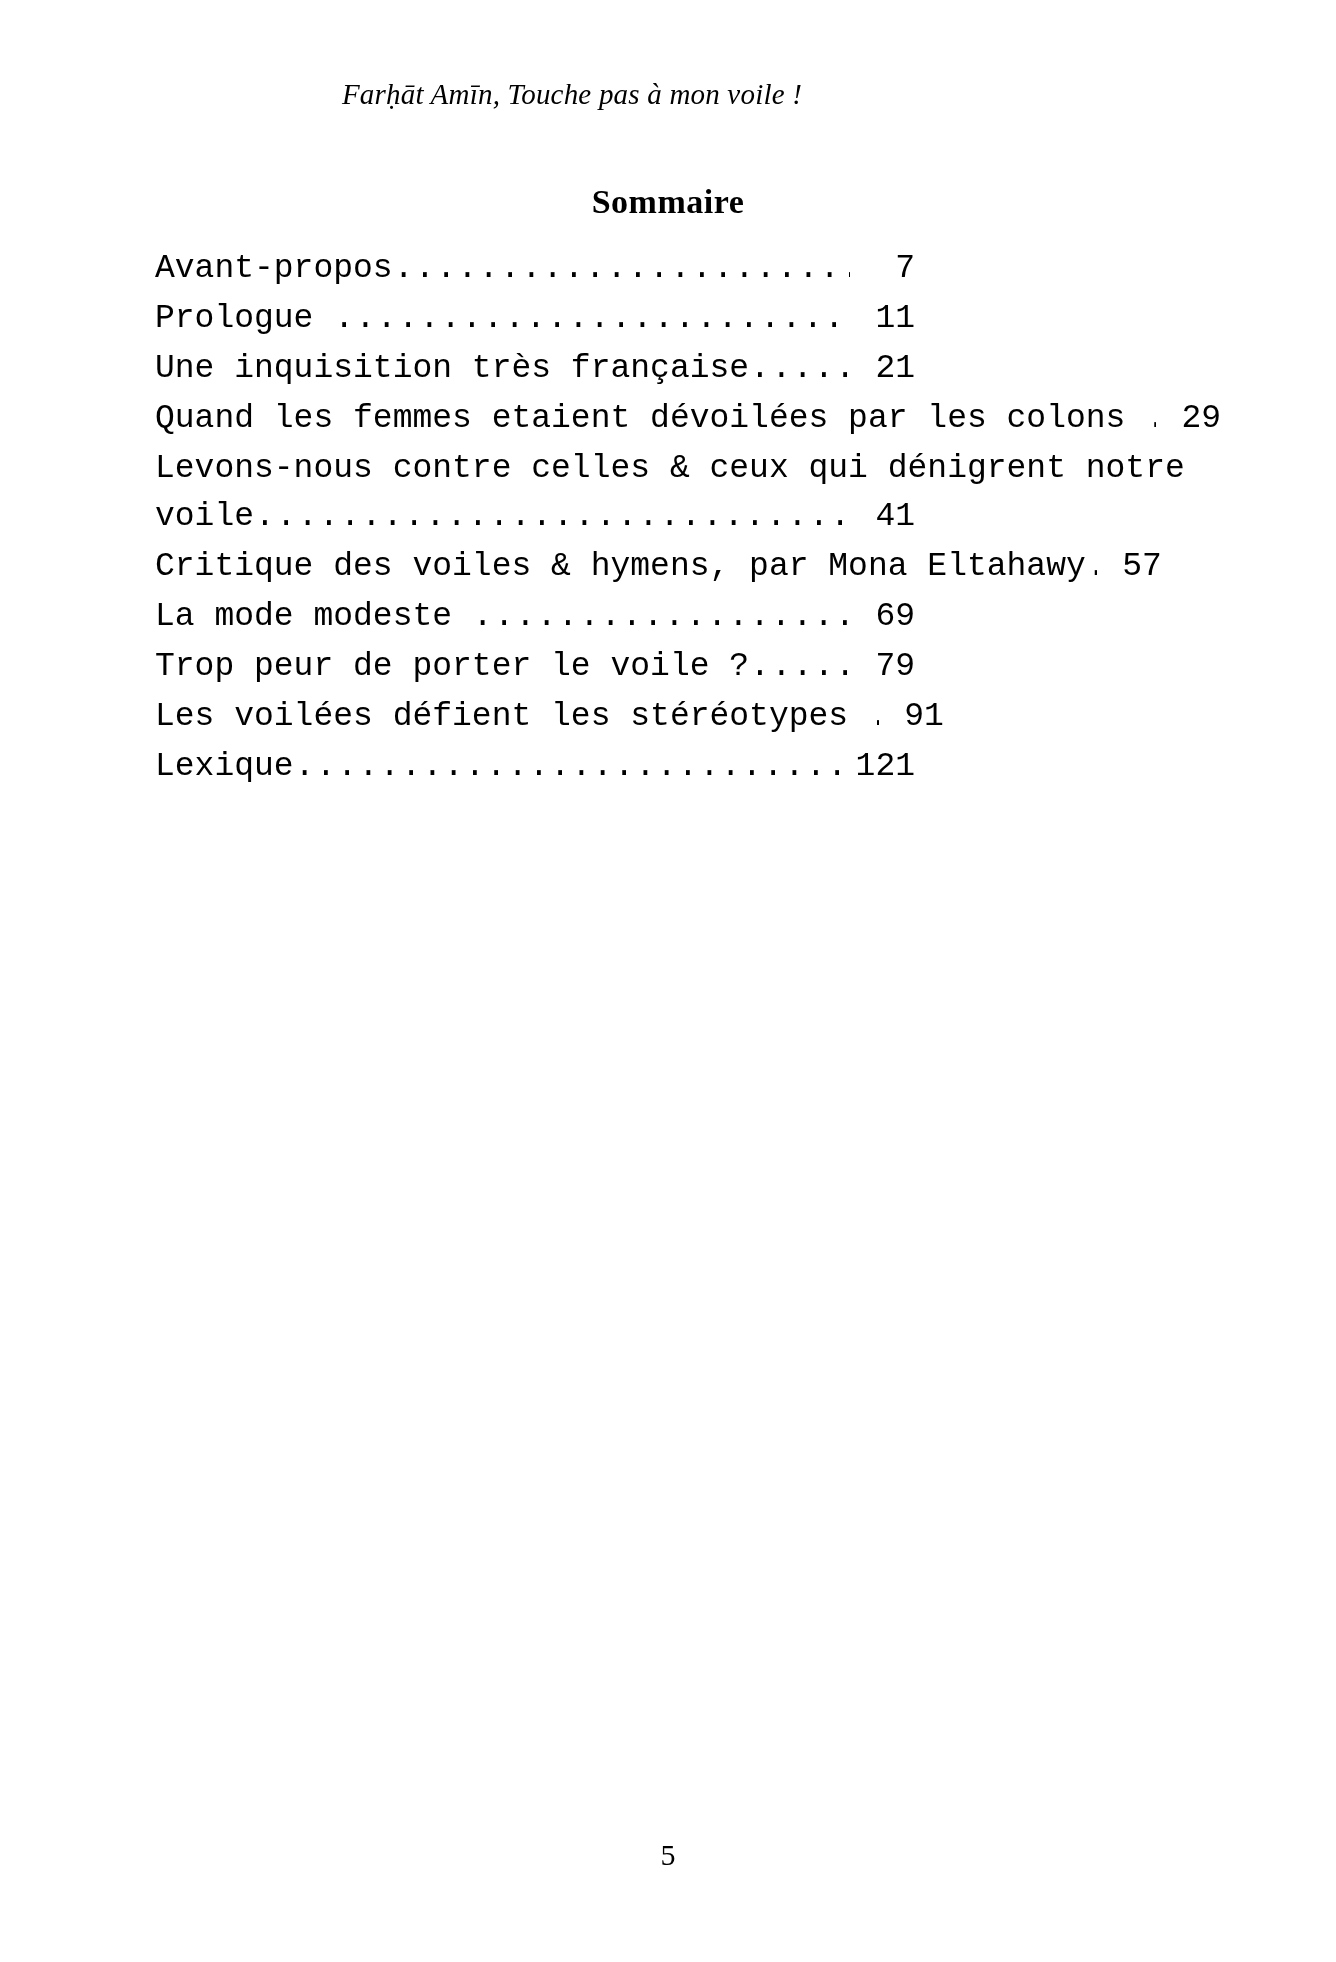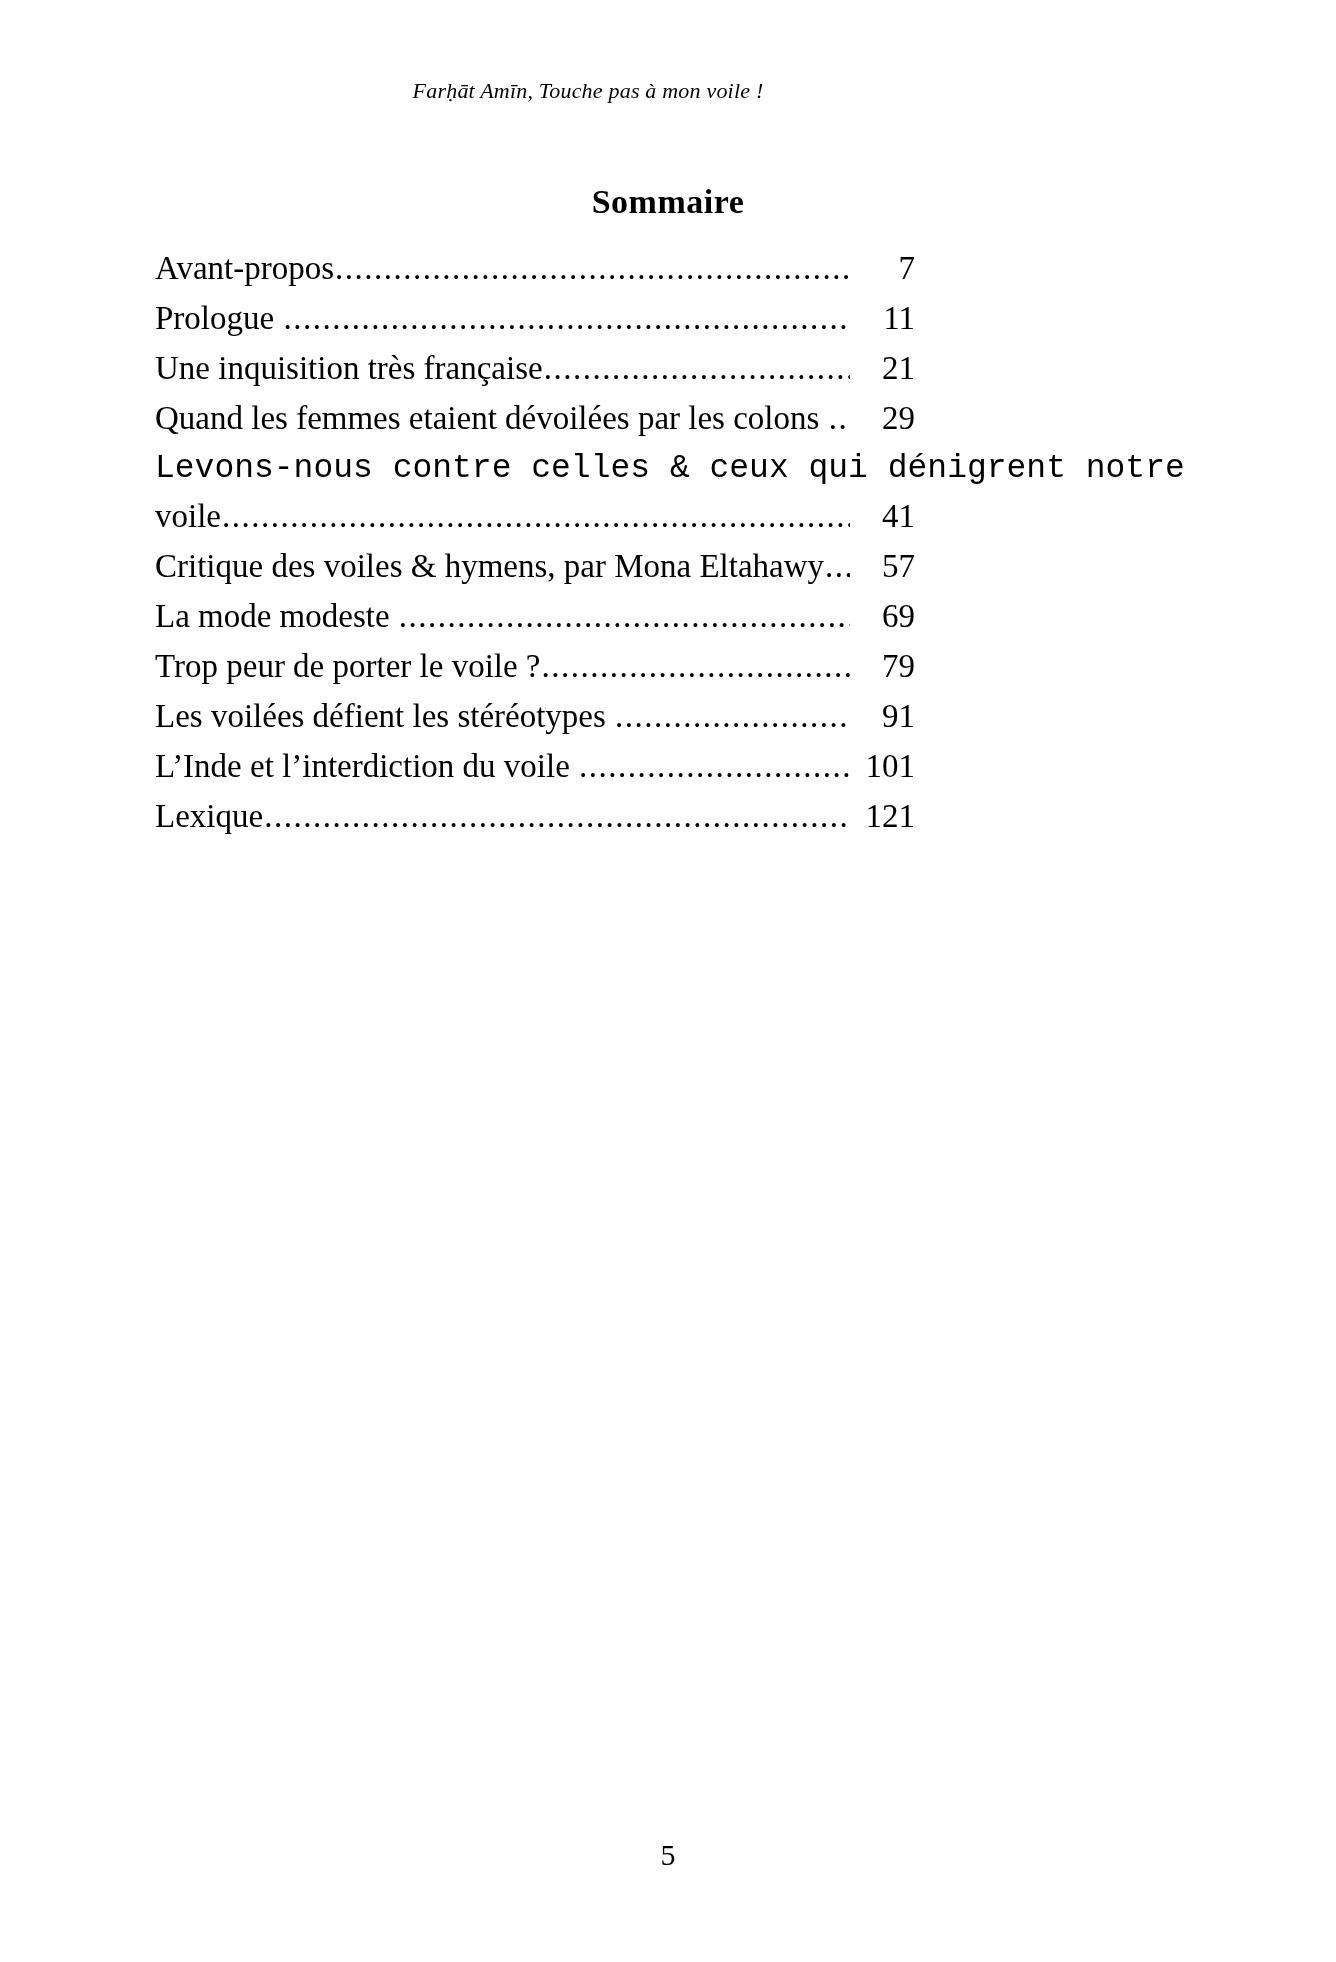--- a/index.html
+++ b/index.html
@@ -17,25 +17,25 @@
     height: 1962px;
     background: #ffffff;
     overflow: hidden;
     box-sizing: border-box;
   }
 
   
   .running-header {
     position: absolute;
     top: 78px;
-    left: 16px;
+    left: 0;
     width: 1144px;
     text-align: center;
     font-style: italic;
-    font-size: 22px;
+    font-size: 29px;
     letter-spacing: 0.2px;
     white-space: nowrap;
   }
 
   
   .section-title {
     position: absolute;
     top: 160px;
     left: 0;
     width: 1336px;
@@ -56,20 +56,21 @@
     display: block;
     font-size: 33px;
     line-height: 1.0;
     margin-bottom: 17px;
   }
 
   .toc-row {
     display: flex;
     align-items: flex-start;
     width: 100%;
+    font-family: Liberation Mono, monospace;
   }
 
   .toc-label {
     white-space: pre;
     flex: 0 0 auto;
   }
 
   .toc-leader {
     flex: 1 1 auto;
     overflow: hidden;
@@ -179,27 +180,20 @@
       </div>
       <div class="toc-entry">
         <div class="toc-row">
           <span class="toc-label">Les voilées défient les stéréotypes </span>
           <span class="toc-leader" aria-hidden="true"></span>
           <span class="toc-page">91</span>
         </div>
       </div>
       <div class="toc-entry">
         <div class="toc-row">
-          <span class="toc-label">L’Inde et l’interdiction du voile </span>
-          <span class="toc-leader" aria-hidden="true"></span>
-          <span class="toc-page">101</span>
-        </div>
-      </div>
-      <div class="toc-entry">
-        <div class="toc-row">
           <span class="toc-label">Lexique</span>
           <span class="toc-leader" aria-hidden="true"></span>
           <span class="toc-page">121</span>
         </div>
       </div>
     </nav>
 
   <div class="folio">5</div>
 
 </div>

